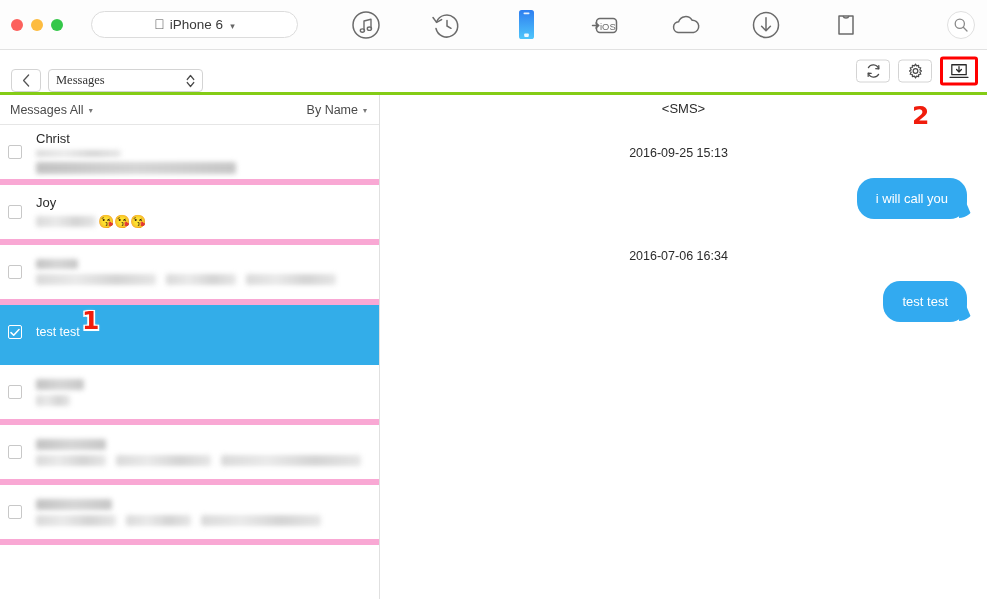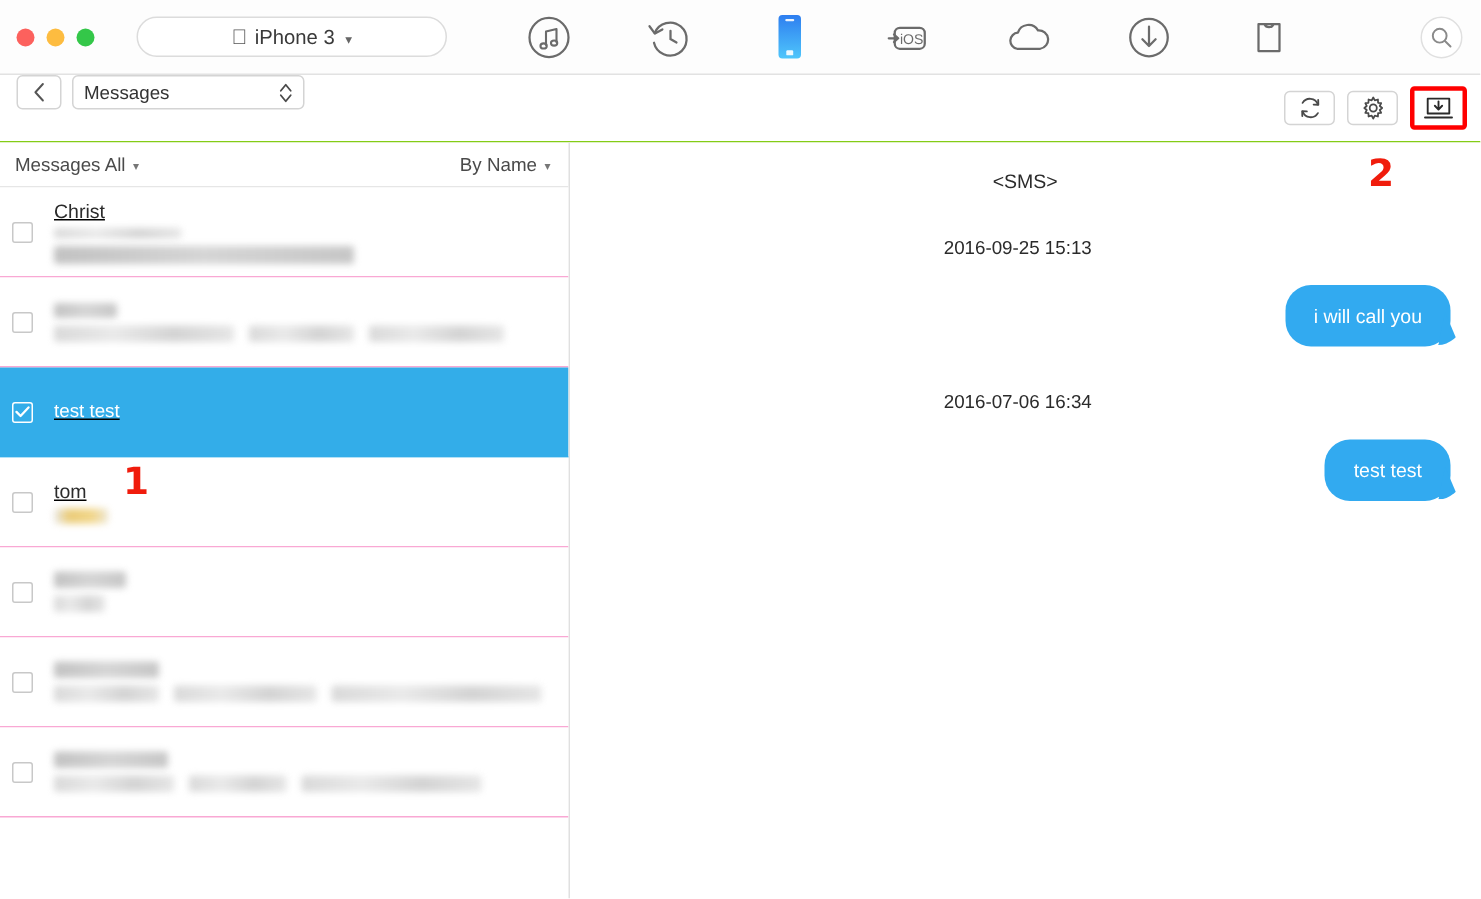--- a/index.html
+++ b/index.html
@@ -64,22 +64,22 @@
     border: 1px solid #e0e0e0; border-radius: 50%;
     display: flex; align-items: center; justify-content: center;
     background: #fff;
   }
 
   
   .subbar {
     position: relative;
     height: 45px;
     background: #ffffff;
-    border-bottom: 1px solid #84cc16;
-    display: flex; align-items: flex-start;
+    border-bottom: 3px solid #84cc16;
+    display: flex; align-items: flex-end; font-family: Liberation Serif, serif;
   }
   .back-btn {
     margin-left: 11px;
     width: 30px; height: 23px;
     border: 1px solid #d4d4d4; border-radius: 4px;
     background: #fff;
     display: flex; align-items: center; justify-content: center;
   }
   .nav-select {
     margin-left: 7px;
@@ -130,26 +130,25 @@
     display: flex; align-items: center; justify-content: space-between;
     padding: 0 12px 0 10px;
     border-bottom: 1px solid #e6e6e6;
     font-size: 12.5px; color: #4a4a4a;
   }
   .hdr-item { display: flex; align-items: center; gap: 5px; }
   .caret-sm { font-size: 8px; color: #777; position: relative; top: 1px; }
 
   .row {
     height: 60px;
-    border-bottom: 1px solid #f9a8d4;
+    border-bottom: 6px solid #f9a8d4;
     display: flex; align-items: center;
     padding-left: 8px;
     position: relative;
     background: #fff;
-    text-decoration: underline;
   }
   .row.selected { background: #33ade9; border-bottom-color: #33ade9; }
 
   .chk {
     width: 14px; height: 14px;
     border: 1px solid #c8c8c8; border-radius: 2px;
     background: #fff; flex: none;
     margin-right: 14px;
     display: flex; align-items: center; justify-content: center;
   }
@@ -181,21 +180,21 @@
   
   .right-panel {
     flex: 1; height: 504px;
     background: #ffffff;
     position: relative;
     padding-top: 6px;
   }
   .sms-title {
     text-align: center;
     font-size: 13px; color: #2b2b2b;
-    margin-top: 12px;
+    margin-top: 0;
   }
   .msg-date {
     text-align: center;
     font-size: 12.5px; color: #2b2b2b;
     margin-top: 30px;
     margin-left: -10px;
   }
   .bubble-row { display: flex; justify-content: flex-end; padding-right: 20px; margin-top: 18px; }
   .bubble {
     position: relative;
@@ -244,21 +243,21 @@
 
   <div class="titlebar">
     <div class="traffic">
       <span class="light red"></span>
       <span class="light yellow"></span>
       <span class="light green"></span>
     </div>
 
     <div class="device-pill">
       <span class="apple-logo"></span>
-      <span>iPhone 3</span>
+      <span>iPhone 6</span>
       <span class="pill-caret">▾</span>
     </div>
 
     <div class="tb-icons">
 
       <div class="tb-icon">
         <svg width="30" height="30" viewBox="0 0 30 30">
           <circle cx="15" cy="15" r="13" fill="none" stroke="#6b6b6b" stroke-width="1.5"></circle>
           <path d="M13 20.5 V11 L20 9.3 V18.5" fill="none" stroke="#6b6b6b" stroke-width="1.4" stroke-linejoin="round"></path>
           <ellipse cx="11.4" cy="20.6" rx="2.1" ry="1.7" fill="none" stroke="#6b6b6b" stroke-width="1.4"></ellipse>
@@ -392,20 +391,30 @@
           <span class="row-name">Christ</span>
           <span class="row-prev">
             <span class="blur-stack">
               <span class="blur" style="width:85px;height:7px"></span>
               <span class="blur dark" style="width:200px;height:12px"></span>
             </span>
           </span>
         </div>
       </div>
 
+      <div class="row">
+        <div class="chk"></div>
+        <div class="row-text">
+          <span class="row-name">Joy</span>
+          <span class="row-prev">
+            <span class="blur" style="width:60px"></span>
+            <span class="emoji">😘😘😘</span>
+          </span>
+        </div>
+      </div>
 
       <div class="row">
         <div class="chk"></div>
         <div class="row-text">
           <span class="blur-stack">
             <span class="blur dark" style="width:42px;height:10px"></span>
             <span class="blur-line">
               <span class="blur" style="width:120px"></span>
               <span class="blur" style="width:70px"></span>
               <span class="blur" style="width:90px"></span>
@@ -420,29 +429,20 @@
             <svg width="10" height="9" viewBox="0 0 10 9">
               <path d="M1 4.6 L3.7 7.3 L9 1.6" fill="none" stroke="#ffffff" stroke-width="1.5" stroke-linecap="round" stroke-linejoin="round"></path>
             </svg>
           </span>
         </div>
         <div class="row-text">
           <span class="row-prev">test test</span>
         </div>
       </div>
 
-      <div class="row">
-        <div class="chk"></div>
-        <div class="row-text">
-          <span class="row-name">tom</span>
-          <span class="row-prev">
-            <span class="blur gold" style="width:36px;height:10px"></span>
-          </span>
-        </div>
-      </div>
 
       <div class="row">
         <div class="chk"></div>
         <div class="row-text">
           <span class="blur-stack">
             <span class="blur dark" style="width:48px;height:11px"></span>
             <span class="blur" style="width:34px;height:11px"></span>
           </span>
         </div>
       </div>

